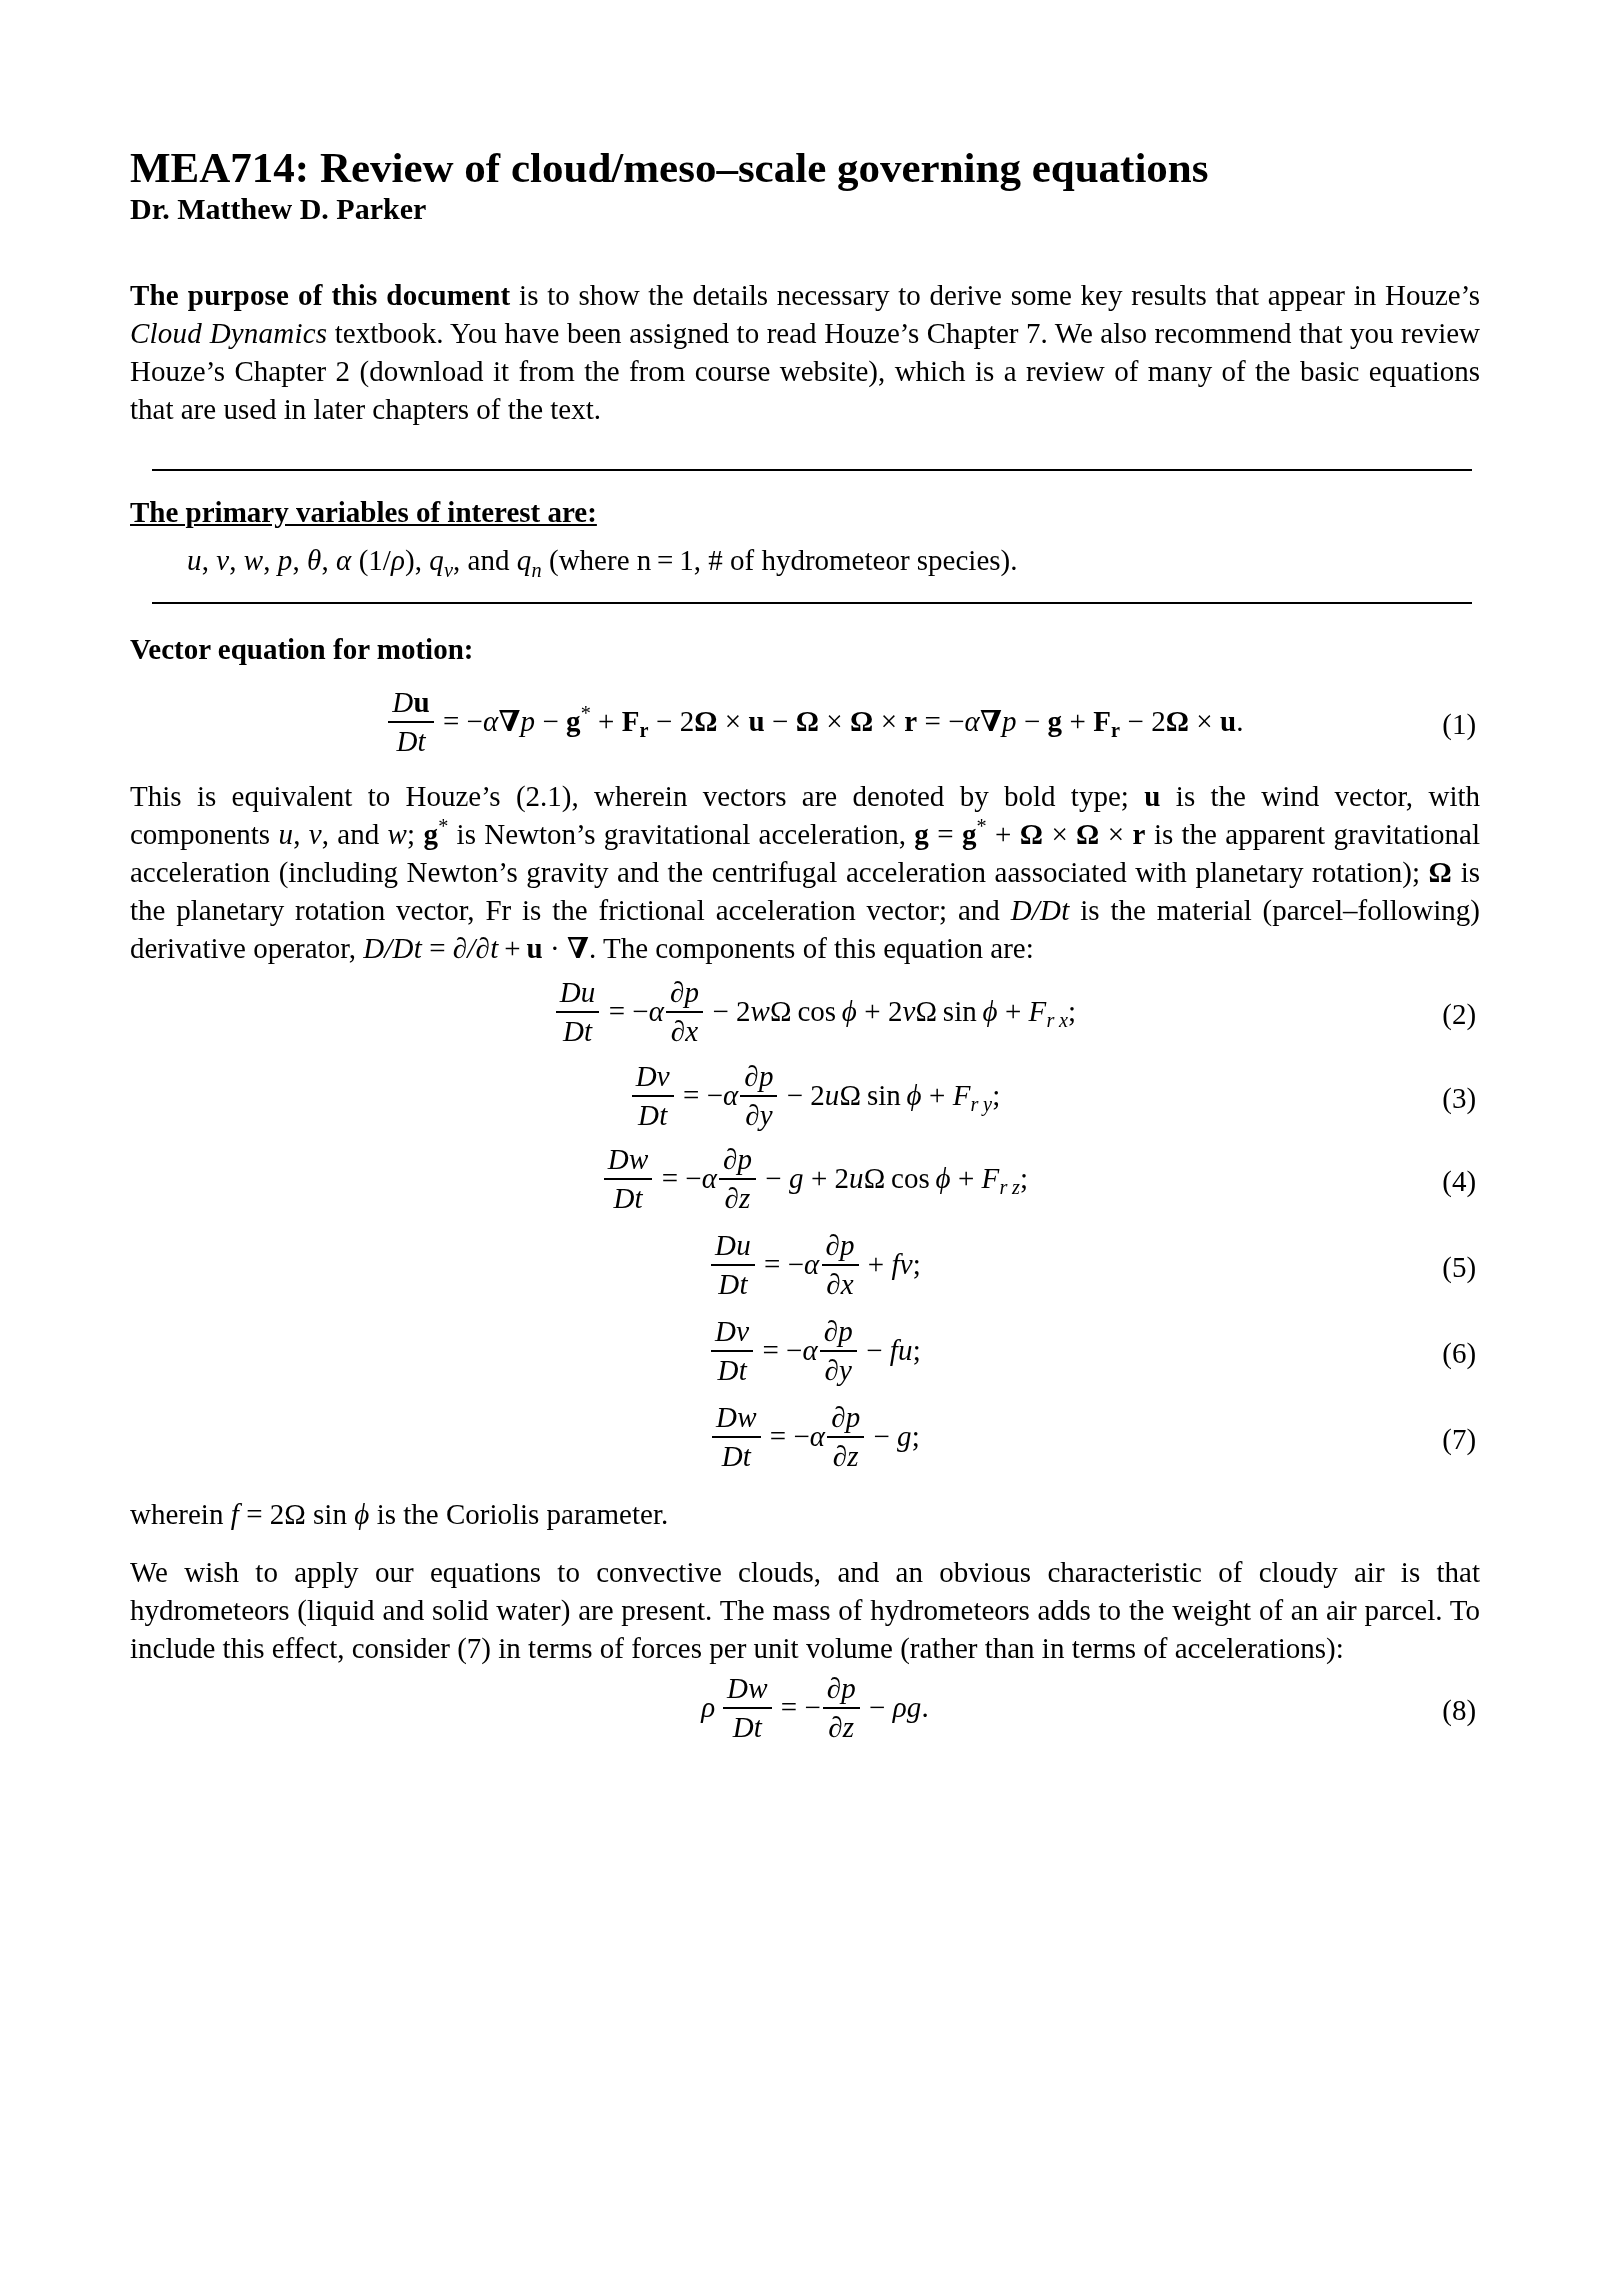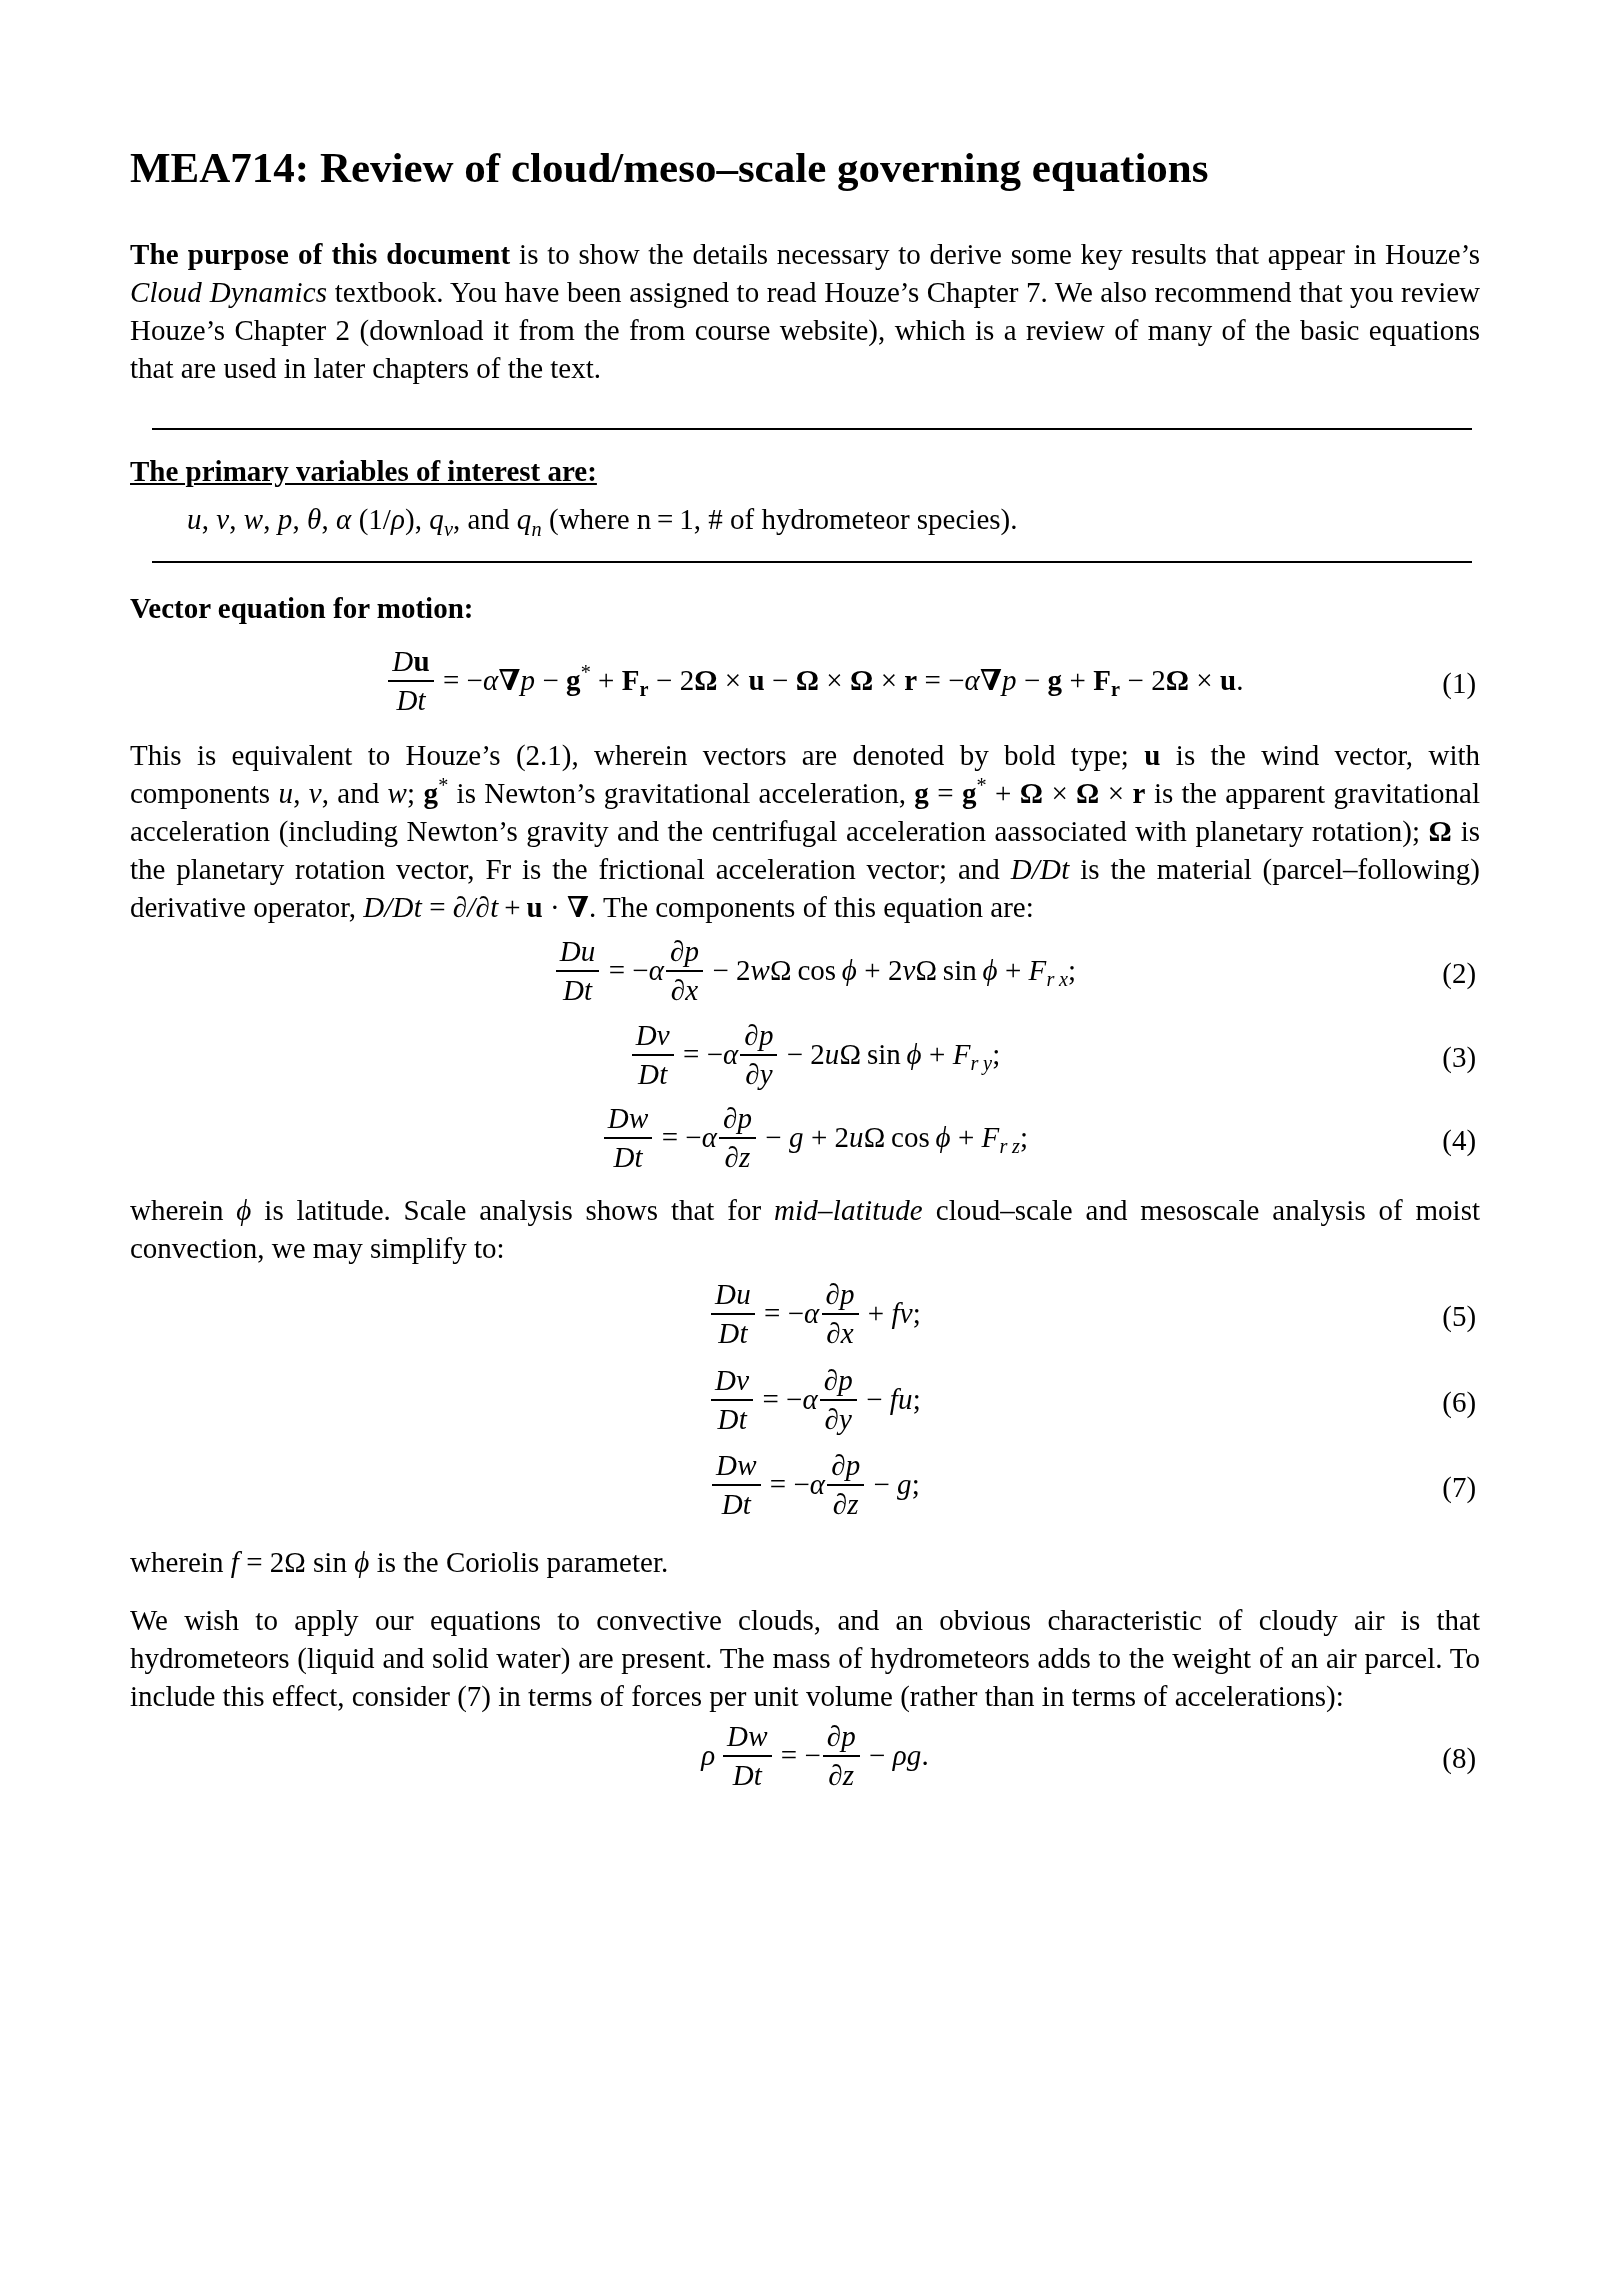--- a/index.html
+++ b/index.html
@@ -39,20 +39,21 @@
   sup { font-size:70%; vertical-align:super; line-height:0; }
   sub { font-size:70%; vertical-align:sub; line-height:0; }
   i, b { letter-spacing:0.2px; }
 </style>
 </head>
 <body>
 
 <div class="page">
 
   <h1 class="doc-title">MEA714: Review of cloud/meso–scale governing equations</h1>
+  <h2 class="doc-author">Dr. Matthew D. Parker</h2>
 
   <p class="para p-purpose"><b>The purpose of this document</b> is to show the details necessary to derive some key results that appear in Houze’s <i>Cloud Dynamics</i> textbook.  You have been assigned to read Houze’s Chapter 7.  We also recommend that you review Houze’s Chapter 2 (download it from the from course website), which is a review of many of the basic equations that are used in later chapters of the text.</p>
 
   <hr class="rule r1">
 
   <p class="heading h-vars">The primary variables of interest are:</p>
   <p class="vars-line"><i>u</i>, <i>v</i>, <i>w</i>, <i>p</i>, <i>θ</i>, <i>α</i> (1/<i>ρ</i>), <i>q</i><sub><i>v</i></sub>, and <i>q</i><sub><i>n</i></sub> (where n = 1, # of hydrometeor species).</p>
 
   <hr class="rule r2">
 
@@ -71,21 +72,20 @@
   </div>
   <div class="eqrow e234">
     <span class="eqbody"><span class="frac"><span class="ft"><i>Dv</i></span><span class="fb"><i>Dt</i></span></span> = −<i>α</i><span class="frac"><span class="ft"><i>∂p</i></span><span class="fb"><i>∂y</i></span></span> − 2<i>u</i>Ω sin <i>ϕ</i> + <i>F</i><sub><i>r y</i></sub>;</span>
     <span class="eqnum">(3)</span>
   </div>
   <div class="eqrow e234">
     <span class="eqbody"><span class="frac"><span class="ft"><i>Dw</i></span><span class="fb"><i>Dt</i></span></span> = −<i>α</i><span class="frac"><span class="ft"><i>∂p</i></span><span class="fb"><i>∂z</i></span></span> − <i>g</i> + 2<i>u</i>Ω cos <i>ϕ</i> + <i>F</i><sub><i>r z</i></sub>;</span>
     <span class="eqnum">(4)</span>
   </div>
 
-  <p class="para p-latitude">wherein <i>ϕ</i> is latitude.  Scale analysis shows that for <i>mid–latitude</i> cloud–scale and mesoscale analysis of moist convection, we may simplify to:</p>
 
   <div class="eqrow e567">
     <span class="eqbody"><span class="frac"><span class="ft"><i>Du</i></span><span class="fb"><i>Dt</i></span></span> = −<i>α</i><span class="frac"><span class="ft"><i>∂p</i></span><span class="fb"><i>∂x</i></span></span> + <i>fv</i>;</span>
     <span class="eqnum">(5)</span>
   </div>
   <div class="eqrow e567">
     <span class="eqbody"><span class="frac"><span class="ft"><i>Dv</i></span><span class="fb"><i>Dt</i></span></span> = −<i>α</i><span class="frac"><span class="ft"><i>∂p</i></span><span class="fb"><i>∂y</i></span></span> − <i>fu</i>;</span>
     <span class="eqnum">(6)</span>
   </div>
   <div class="eqrow e567">

